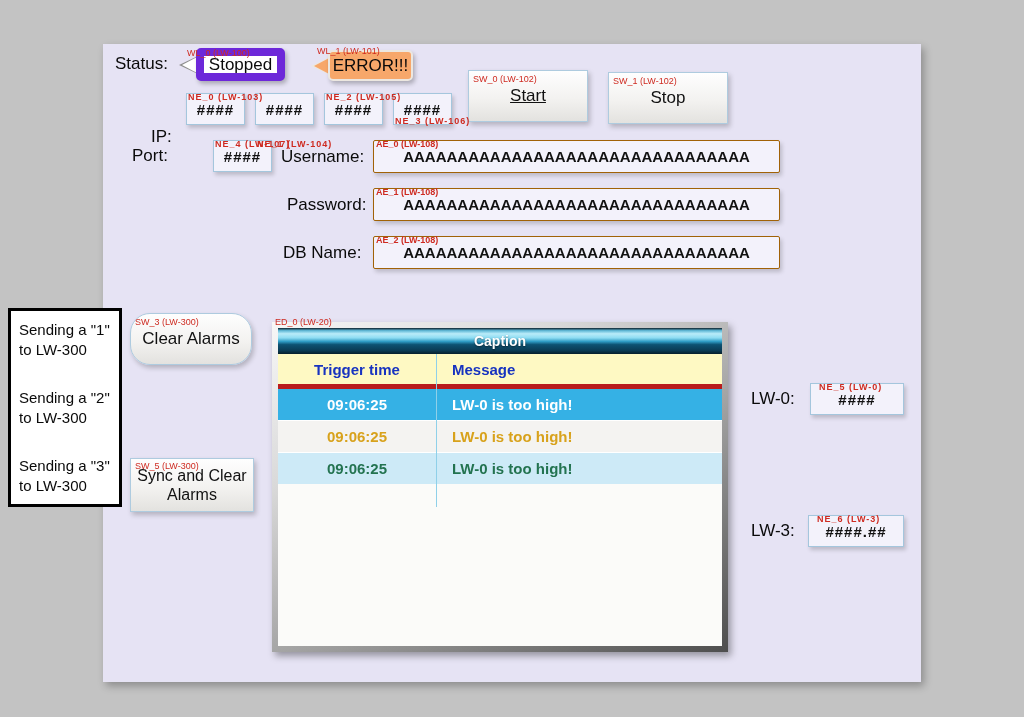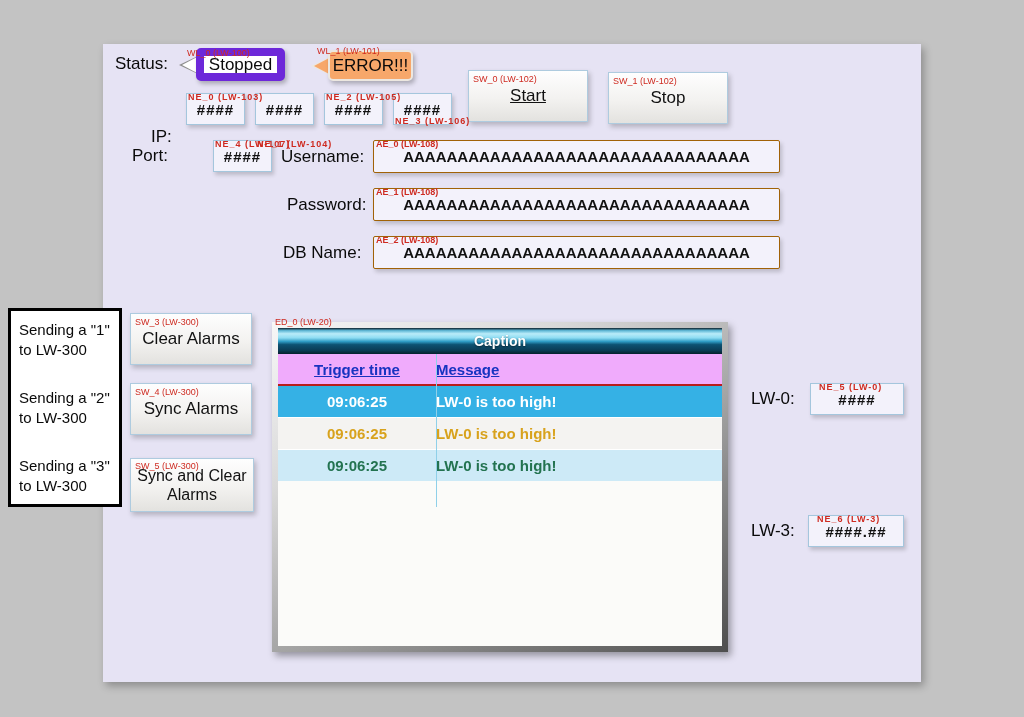--- a/index.html
+++ b/index.html
@@ -65,24 +65,24 @@
   .event-inner{
     position:relative;width:100%;height:100%;background:#FBFBF9;overflow:hidden;
   }
   .caption-bar{
     height:26px;display:flex;align-items:center;justify-content:center;
     color:#FFFFFF;font-size:14px;font-weight:bold;
     background:linear-gradient(180deg,#0D1F29 0%,#5FB8D6 10%,#B9ECF9 22%,#8EDCF2 38%,#2F9CC4 52%,#0D5272 64%,#0B3C55 86%,#071F2C 100%);
     text-shadow:0 1px 2px rgba(0,0,0,.5);
   }
   .ev-row{display:flex;height:31px;align-items:center;font-weight:bold;font-size:15px;}
-  .header-row{height:30px;background:#f0abfc;color:#1733C0;border-bottom:2px solid #b91c1c;text-decoration:underline;}
+  .header-row{height:30px;background:#fef9c3;color:#1733C0;border-bottom:5px solid #b91c1c;}
   .col.time{width:158px;text-align:center;flex:none;}
   .header-row .col.time{text-align:center;}
-  .col.msg{flex:1;padding-left:0;}
+  .col.msg{flex:1;padding-left:16px;}
   .r0{background:#35B1E5;color:#FFFFFF;}
   .r1{background:#F4F3F1;color:#D8A21C;border-top:1px solid #FFFFFF;}
   .r2{background:#CDEAF7;color:#237350;border-top:1px solid #FFFFFF;}
   .col-divider{
     position:absolute;left:158px;top:26px;width:1px;height:153px;background:#8FD0E9;
   }
 </style>
 </head>
 <body>
 
@@ -164,27 +164,23 @@
     <div>
       <div>Sending a "2"</div>
       <div>to LW-300</div>
     </div>
     <div>
       <div>Sending a "3"</div>
       <div>to LW-300</div>
     </div>
   </div>
 
-  <div class="btn" style="left:130px;top:313px;width:120px;height:50px;">
+  <div class="btn" style="left:130px;top:313px;width:120px;height:50px;border-radius:20px;">
     <span class="tag" style="left:4px;top:3px;">SW_3 (LW-300)</span>
     <span>Clear Alarms</span>
-  </div>
-  <div class="btn" style="left:130px;top:383px;width:120px;height:50px;">
-    <span class="tag" style="left:4px;top:3px;">SW_4 (LW-300)</span>
-    <span>Sync Alarms</span>
   </div>
   <div class="btn" style="left:130px;top:458px;width:122px;height:52px;font-size:16px;">
     <span class="tag" style="left:4px;top:2px;">SW_5 (LW-300)</span>
     <span style="padding:0 6px;">Sync and Clear Alarms</span>
   </div>
 
   <div class="event-frame">
     <span class="tag" style="left:3px;top:-5px;">ED_0 (LW-20)</span>
     <div class="event-inner">
       <div class="caption-bar">

